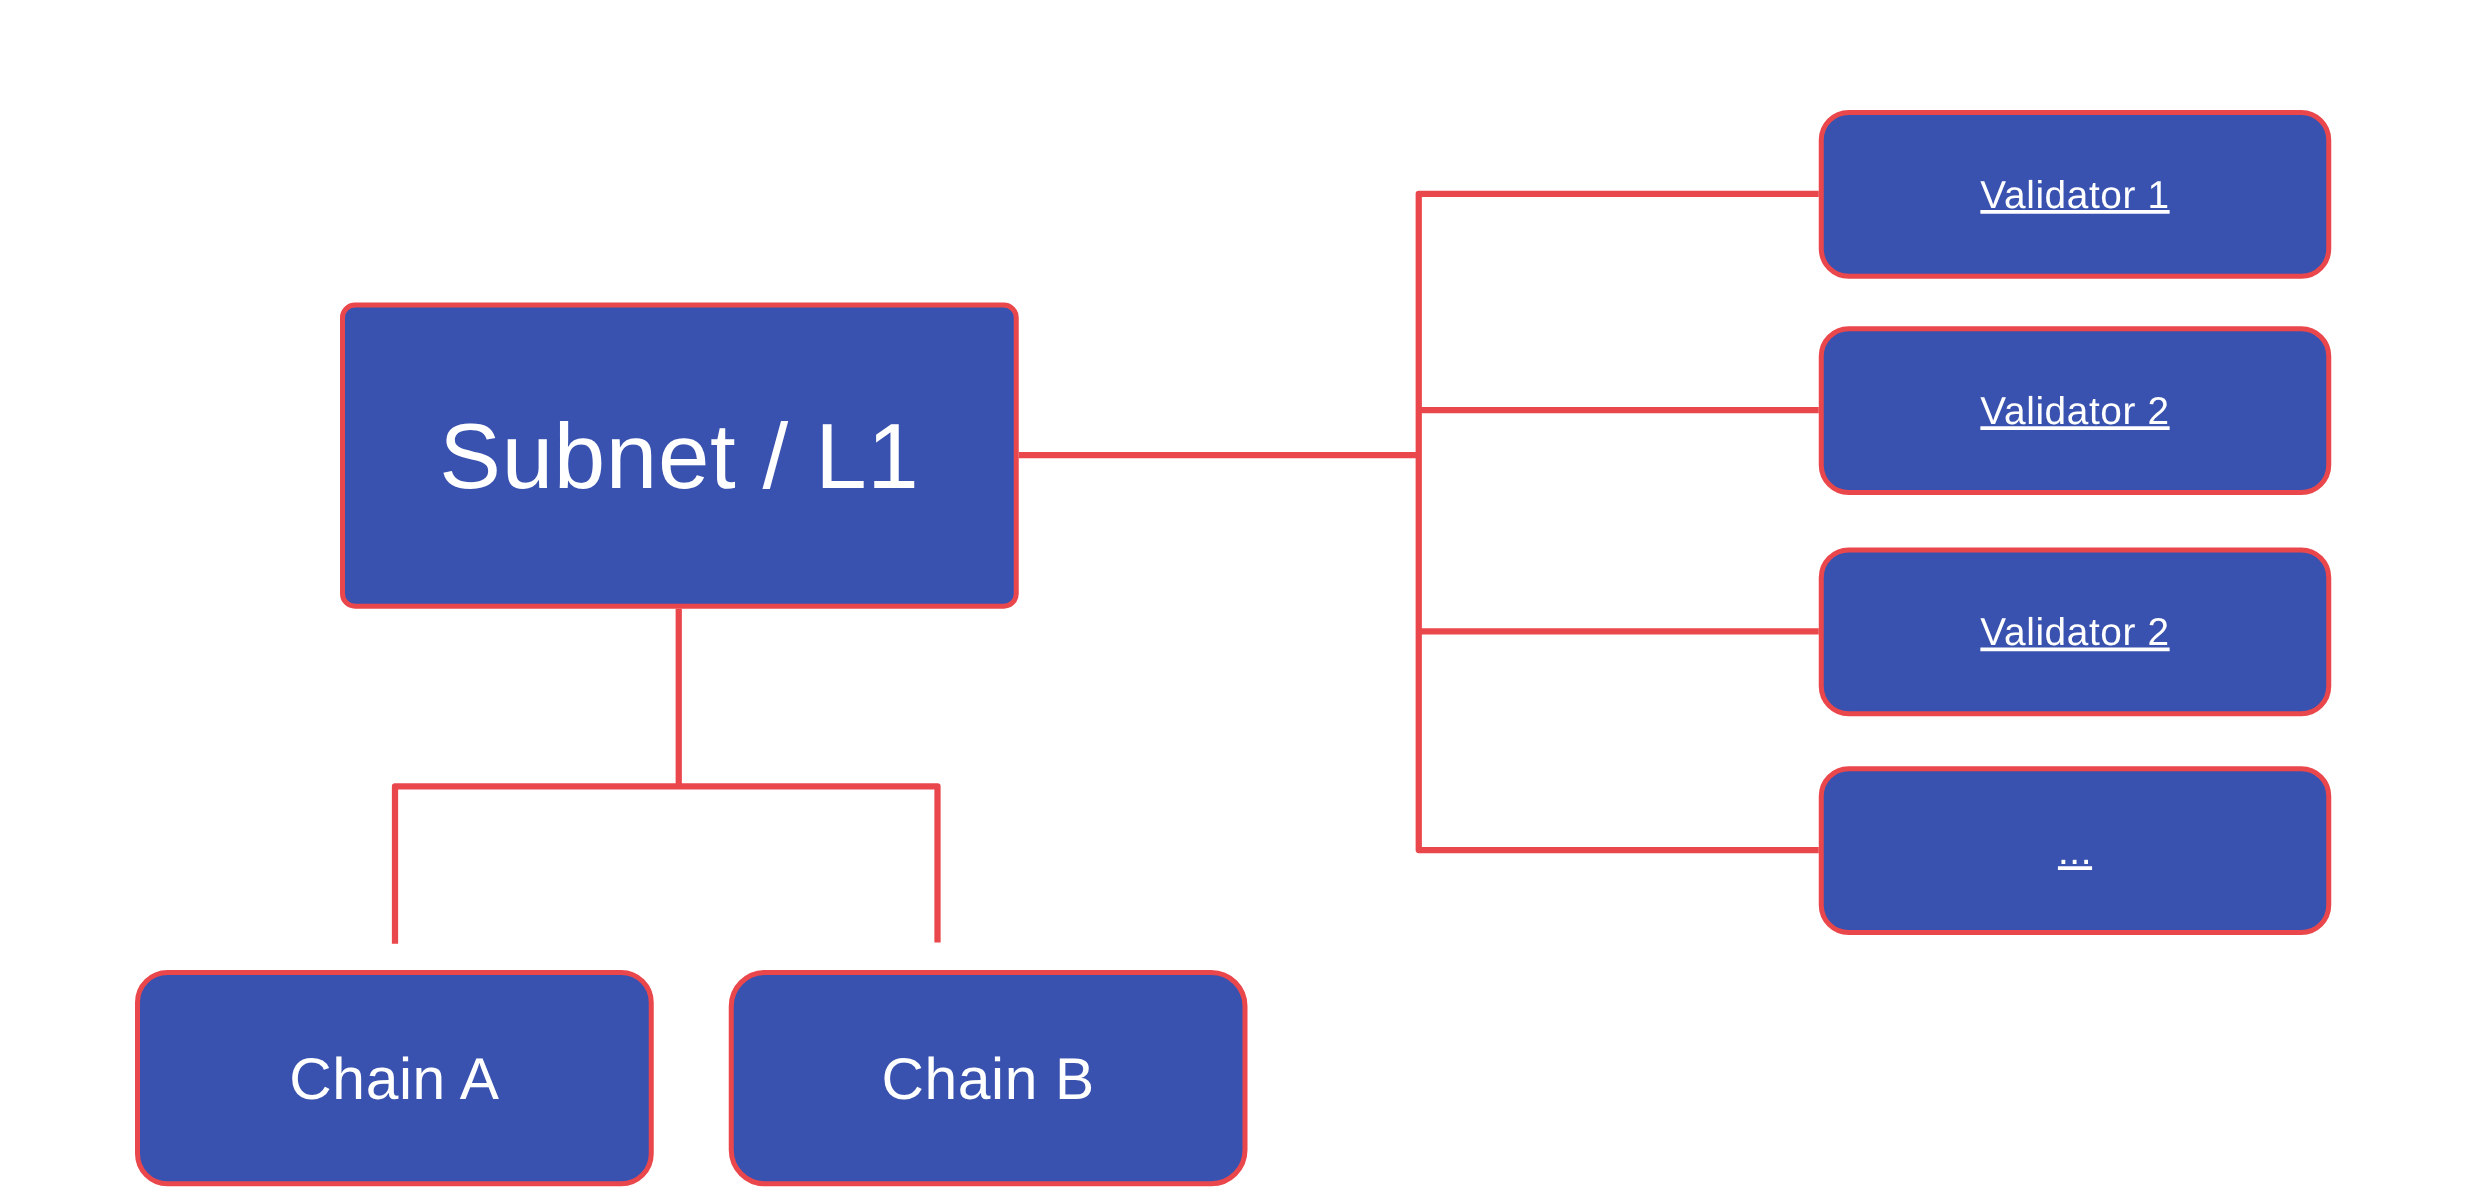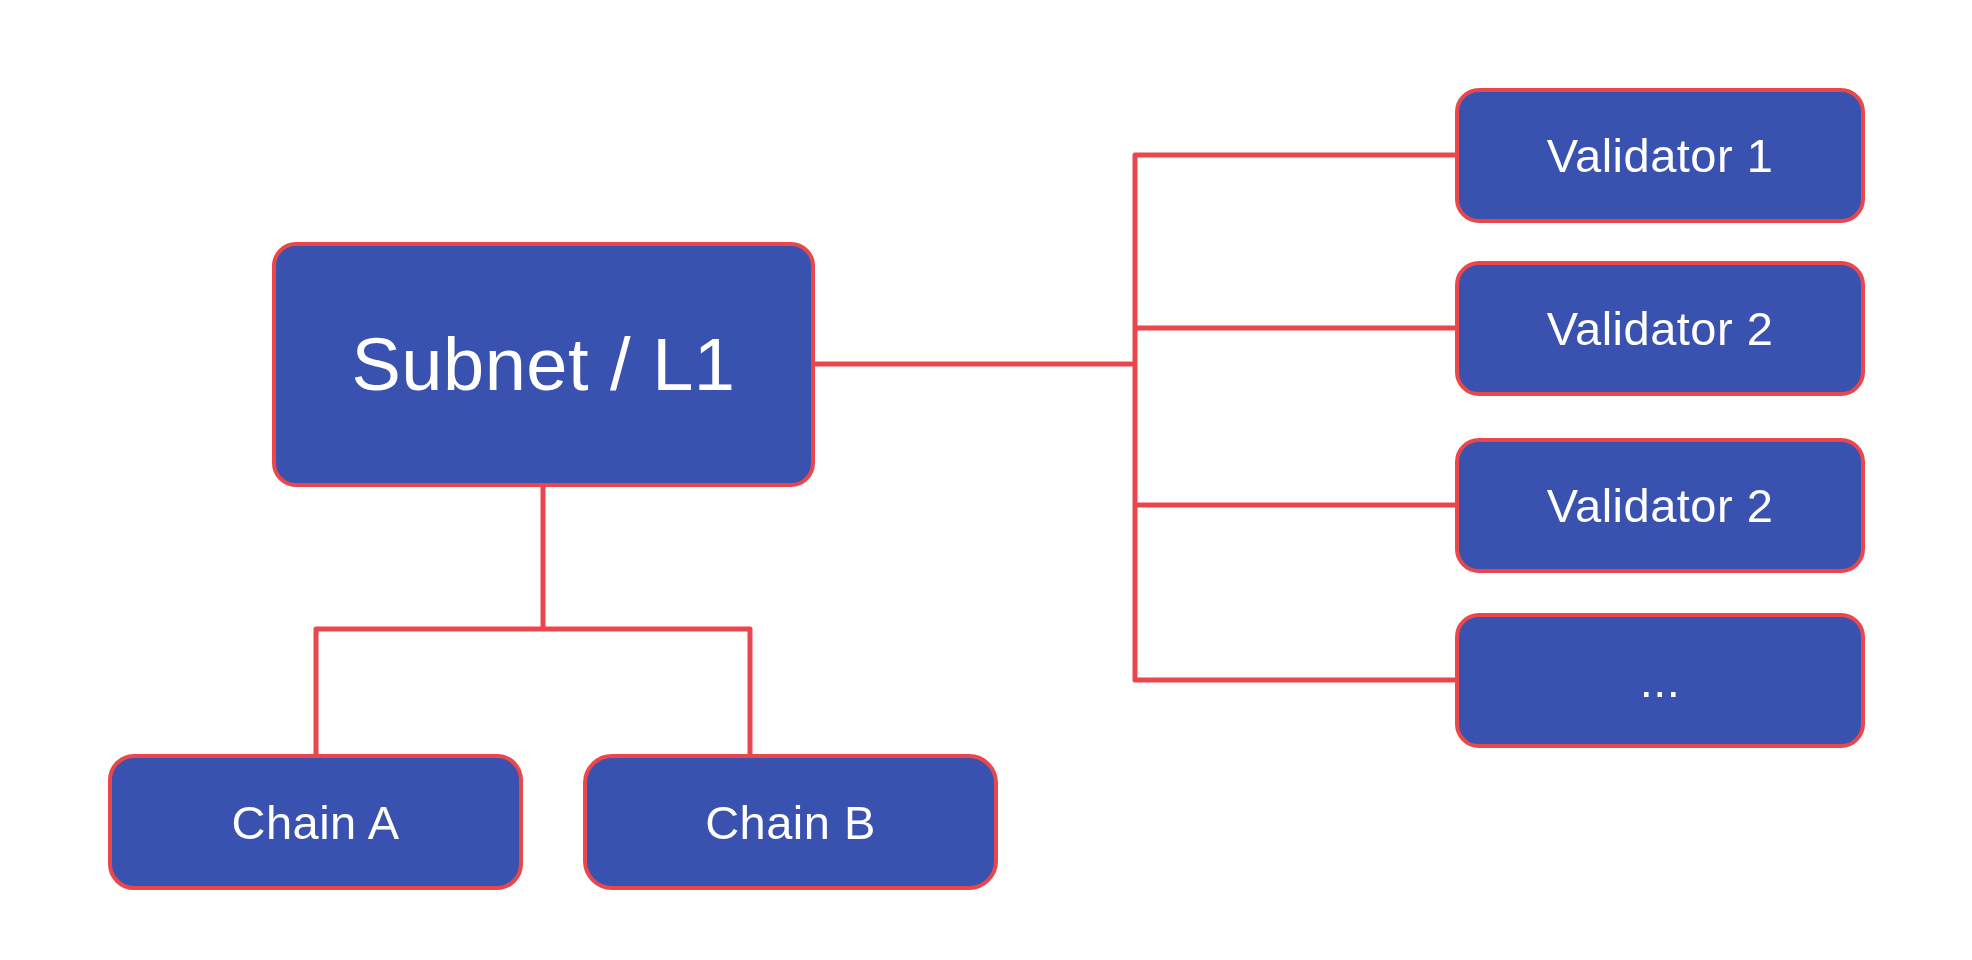--- a/index.html
+++ b/index.html
@@ -43,37 +43,38 @@
     display: flex;
     align-items: center;
     justify-content: center;
     text-align: center;
     line-height: 1;
     letter-spacing: 0.5px;
   }
   .node-subnet {
     left: 272px; top: 242px;
     width: 543px; height: 245px;
-    border-radius: 24px;
+    border-radius: 12px;
     font-size: 74px;
     text-align: right;
   }
   .node-validator {
     left: 1455px;
     width: 410px; height: 135px;
     border-radius: 24px;
-    font-size: 47px;
+    font-size: 31px;
+    text-decoration: underline;
   }
   .node-validator-1 { top: 88px; }
   .node-validator-2 { top: 261px; }
   .node-validator-3 { top: 438px; }
   .node-validator-more { top: 613px; }
   .node-chain {
-    width: 415px; height: 136px;
-    top: 754px;
+    width: 415px; height: 173px;
+    top: 776px;
     border-radius: 26px;
     font-size: 47px;
   }
   .node-chain-a { left: 108px; }
   .node-chain-b { left: 583px; border-radius: 29px; }
 </style>
 </head>
 <body>
 
 <div class="canvas">

